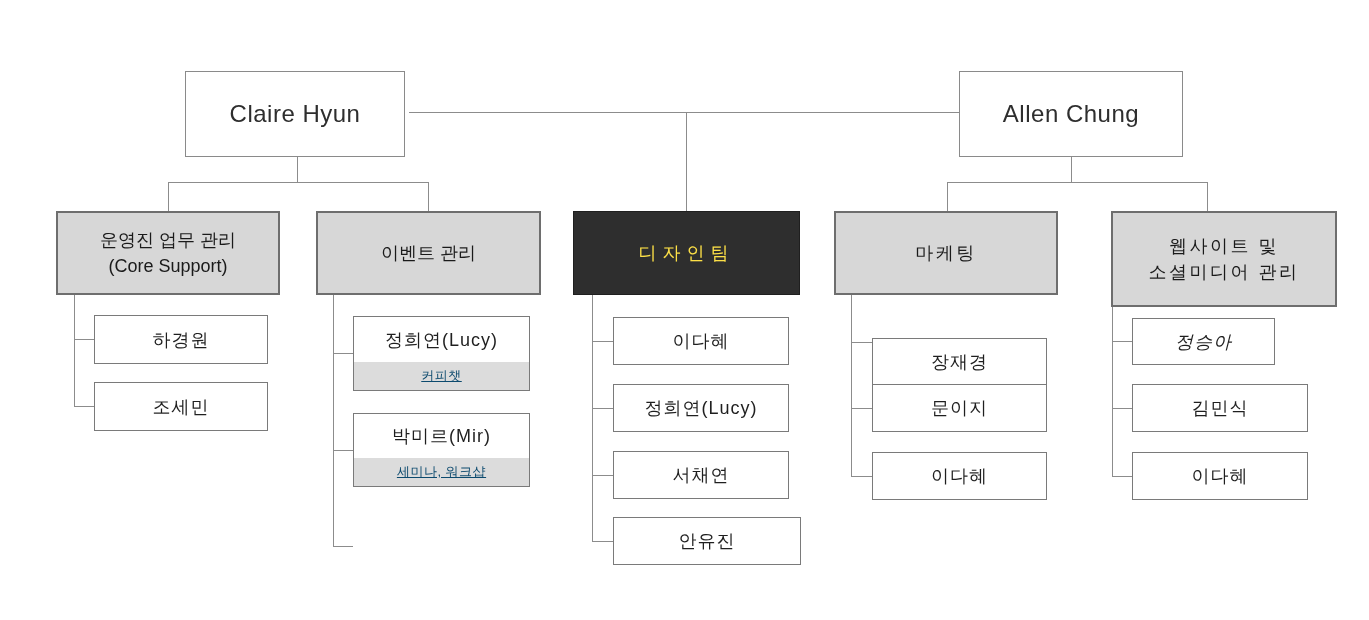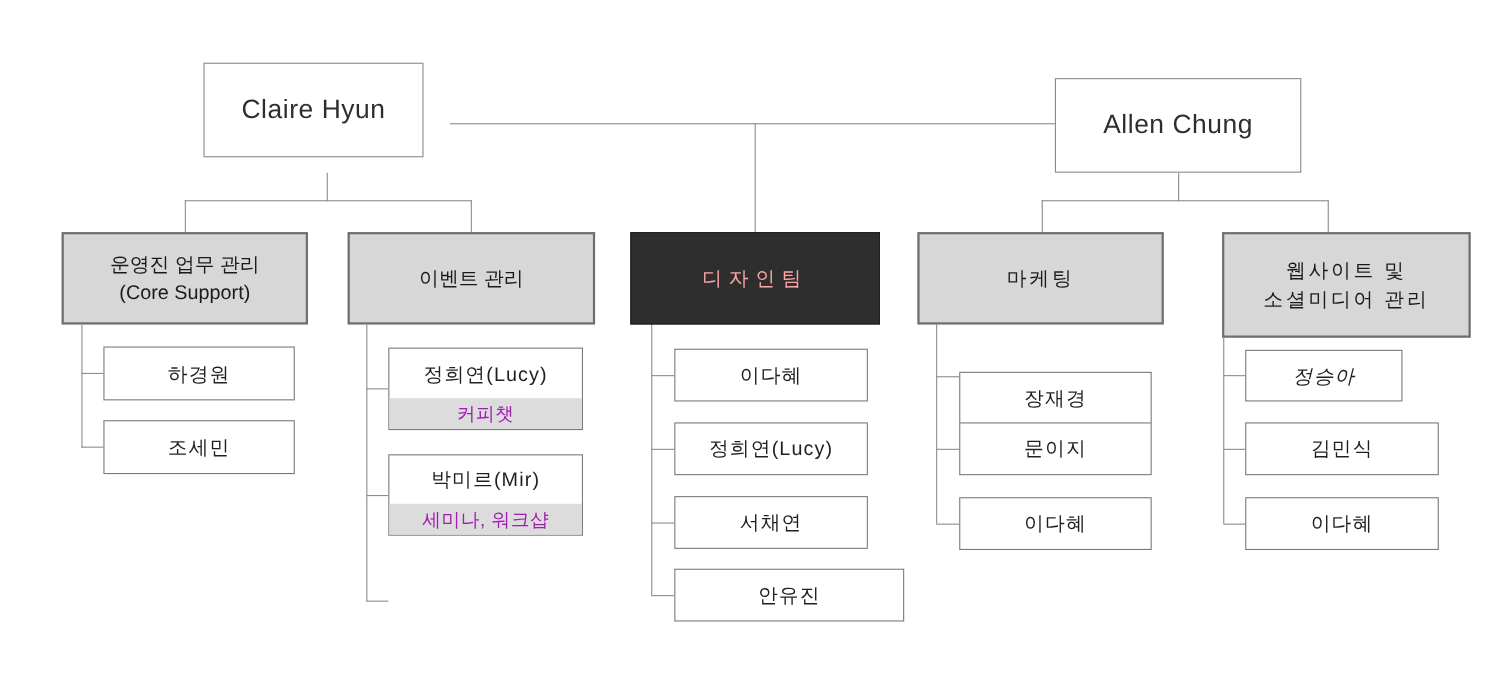--- a/index.html
+++ b/index.html
@@ -32,21 +32,21 @@
     font-size: 18px;
     color: #1a1a1a;
     flex-direction: column;
     line-height: 26px;
     font-weight: 500;
   }
   .dept.ls { letter-spacing: 2.5px; }
   .dept.dark {
     background: #2e2e2e;
     border: 1px solid #1f1f1f;
-    color: #fca5a5;
+    color: #fde047;
     letter-spacing: 6px;
   }
   .member {
     background: #ffffff;
     border: 1px solid #7a7a7a;
     font-size: 18px;
     color: #1f1f1f;
     letter-spacing: 1px;
   }
   .member.with-role {
@@ -60,23 +60,24 @@
     display: flex;
     align-items: center;
     justify-content: center;
   }
   .member .role {
     height: 28px;
     background: #dcdcdc;
     display: flex;
     align-items: center;
     justify-content: center;
-    font-size: 17px;
-    color: #a21caf;
+    font-size: 13px;
+    color: #0c4a6e;
     letter-spacing: 0.5px;
+    text-decoration: underline;
   }
   .line {
     position: absolute;
     background: #8c8c8c;
   }
 </style>
 </head>
 <body>
 
 <div id="canvas">
@@ -112,21 +113,21 @@
   <div class="line" style="left:851px; top:294px; width:1px; height:182px;"></div>
   <div class="line" style="left:851px; top:342px; width:21px; height:1px;"></div>
   <div class="line" style="left:851px; top:408px; width:21px; height:1px;"></div>
   <div class="line" style="left:851px; top:476px; width:21px; height:1px;"></div>
 
   <div class="line" style="left:1112px; top:294px; width:1px; height:182px;"></div>
   <div class="line" style="left:1112px; top:341px; width:20px; height:1px;"></div>
   <div class="line" style="left:1112px; top:408px; width:20px; height:1px;"></div>
   <div class="line" style="left:1112px; top:476px; width:20px; height:1px;"></div>
 
-  <div class="node person" style="left:185px; top:57px; width:200px; height:86px;">
+  <div class="node person" style="left:185px; top:71px; width:220px; height:86px;">
     <span>Claire Hyun</span>
   </div>
   <div class="node person" style="left:959px; top:71px; width:224px; height:86px;">
     <span>Allen Chung</span>
   </div>
 
   <div class="node dept" style="left:56px; top:211px; width:224px; height:84px;">
     <span>운영진 업무 관리</span>
     <span>(Core Support)</span>
   </div>
@@ -166,21 +167,21 @@
 
   <div class="node member" style="left:613px; top:317px; width:176px; height:48px;">
     <span>이다혜</span>
   </div>
   <div class="node member" style="left:613px; top:384px; width:176px; height:48px;">
     <span>정희연(Lucy)</span>
   </div>
   <div class="node member" style="left:613px; top:451px; width:176px; height:48px;">
     <span>서채연</span>
   </div>
-  <div class="node member" style="left:613px; top:517px; width:209px; height:48px;">
+  <div class="node member" style="left:613px; top:517px; width:188px; height:48px;">
     <span>안유진</span>
   </div>
 
   <div class="node member" style="left:872px; top:318px; width:175px; height:48px;margin-top:20px;">
     <span>장재경</span>
   </div>
   <div class="node member" style="left:872px; top:384px; width:175px; height:48px;">
     <span>문이지</span>
   </div>
   <div class="node member" style="left:872px; top:452px; width:175px; height:48px;">

